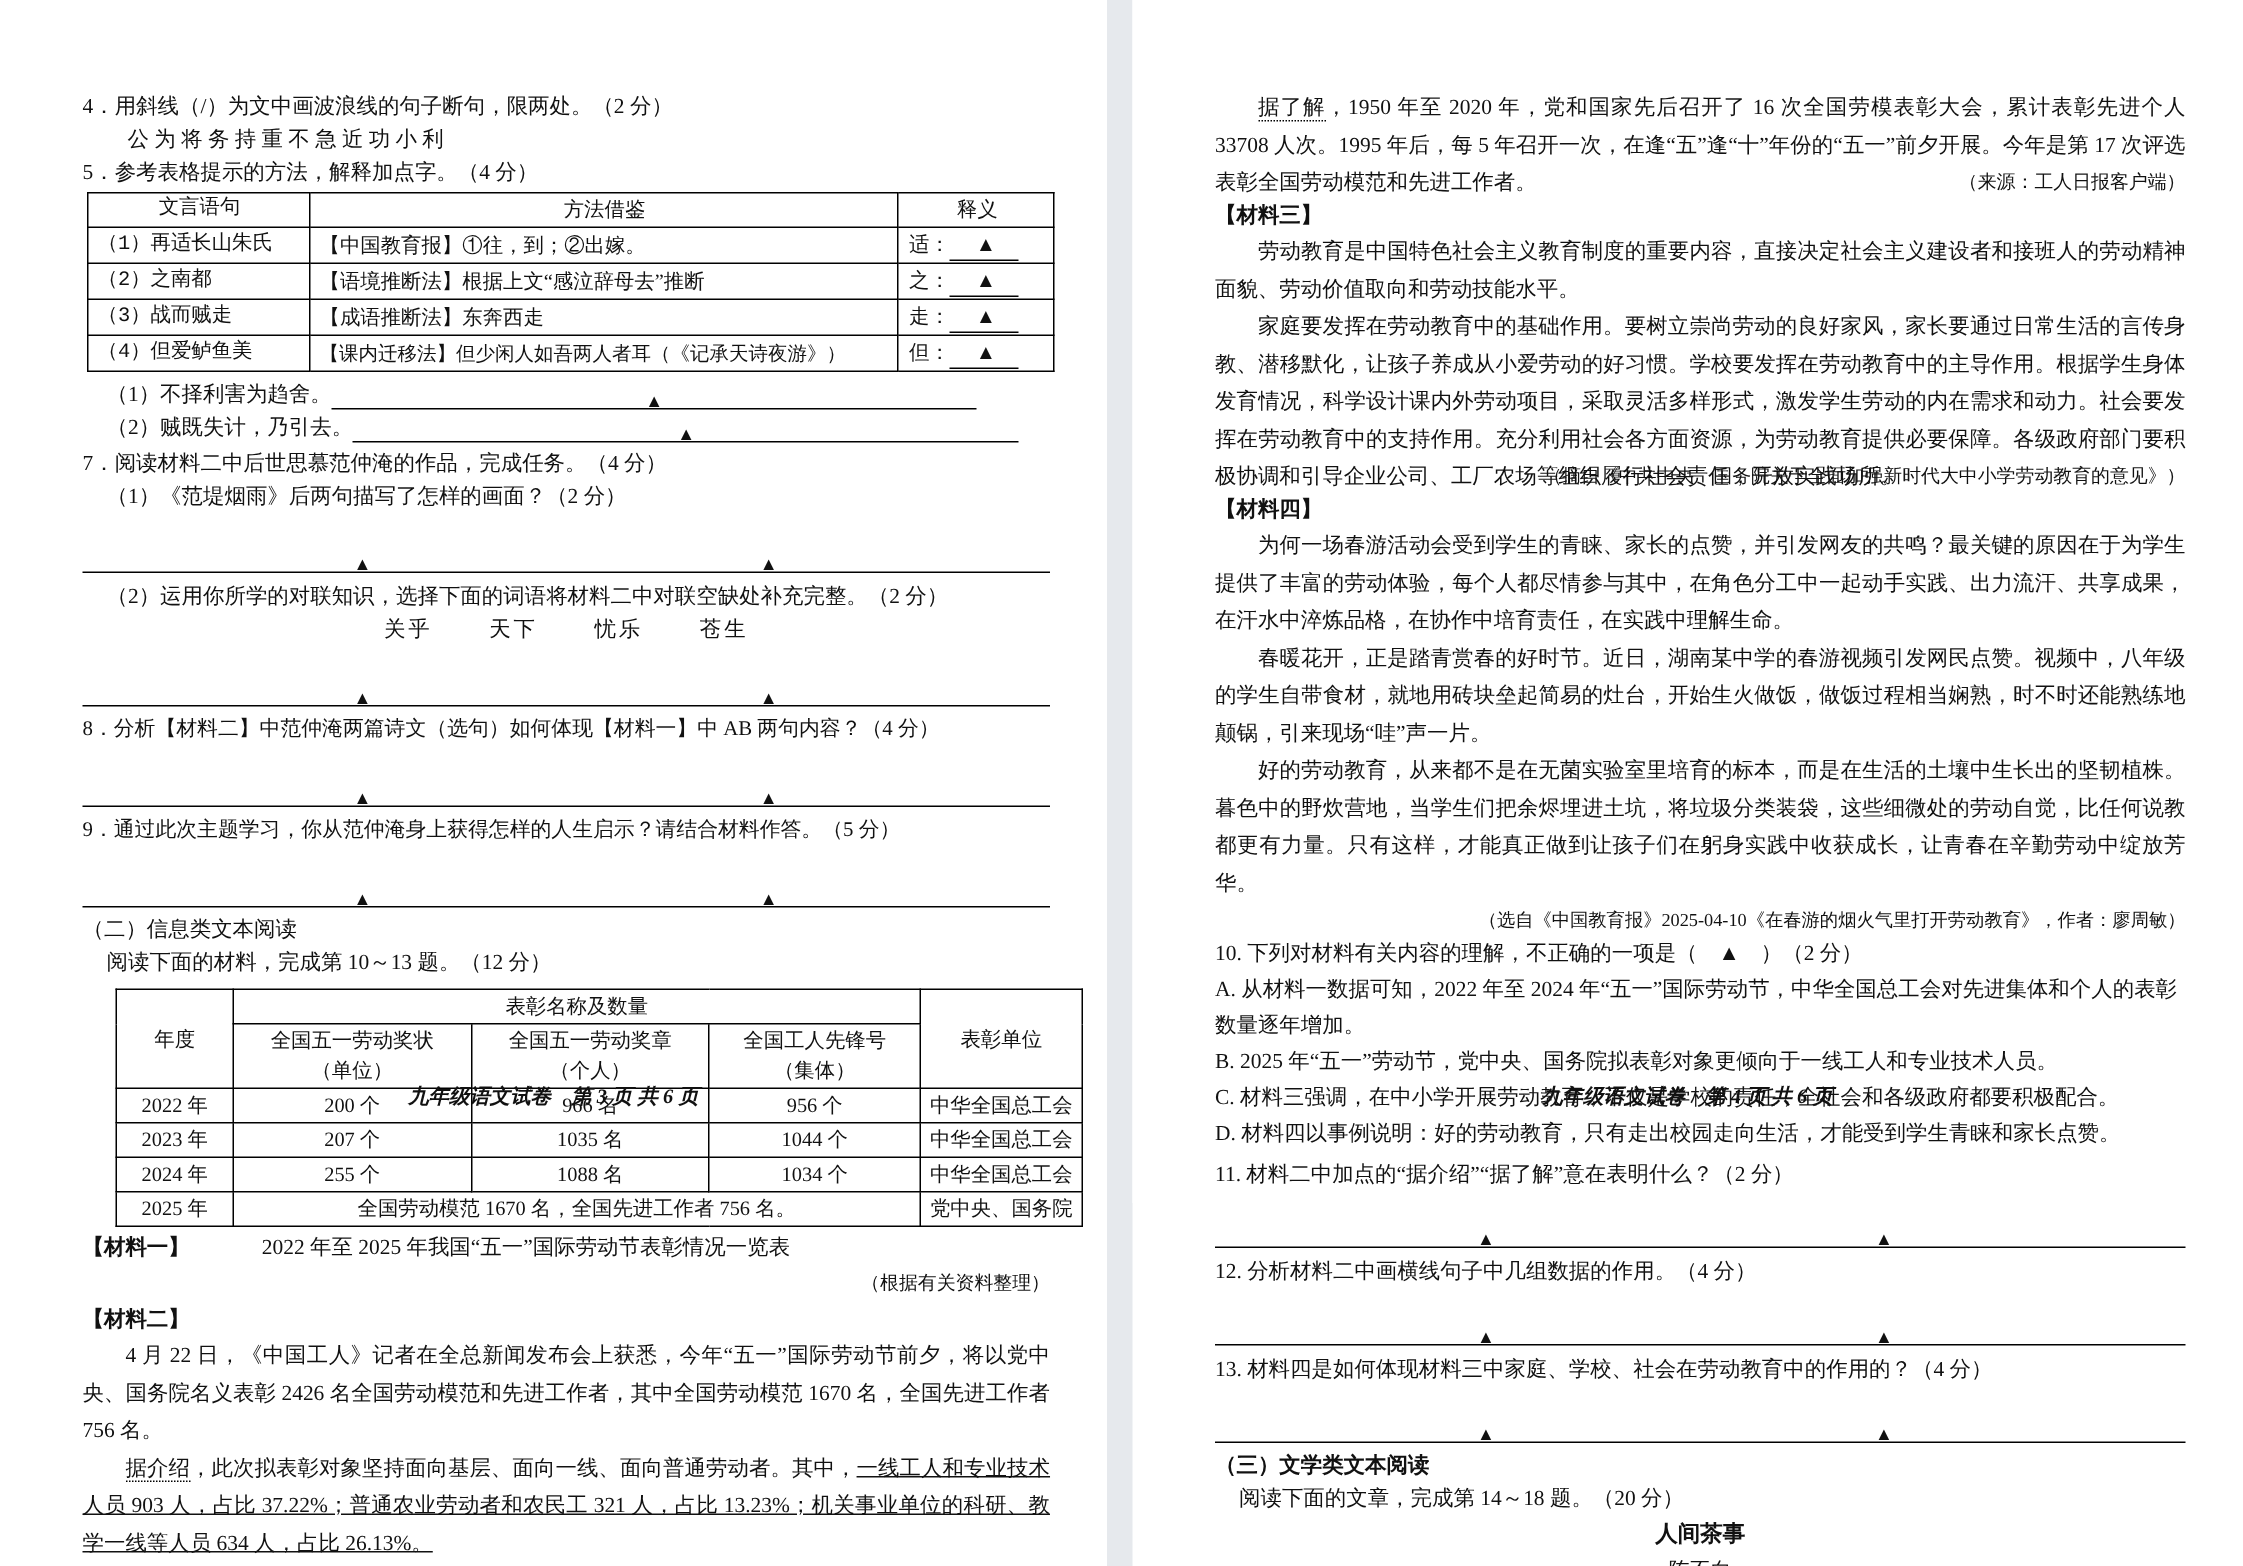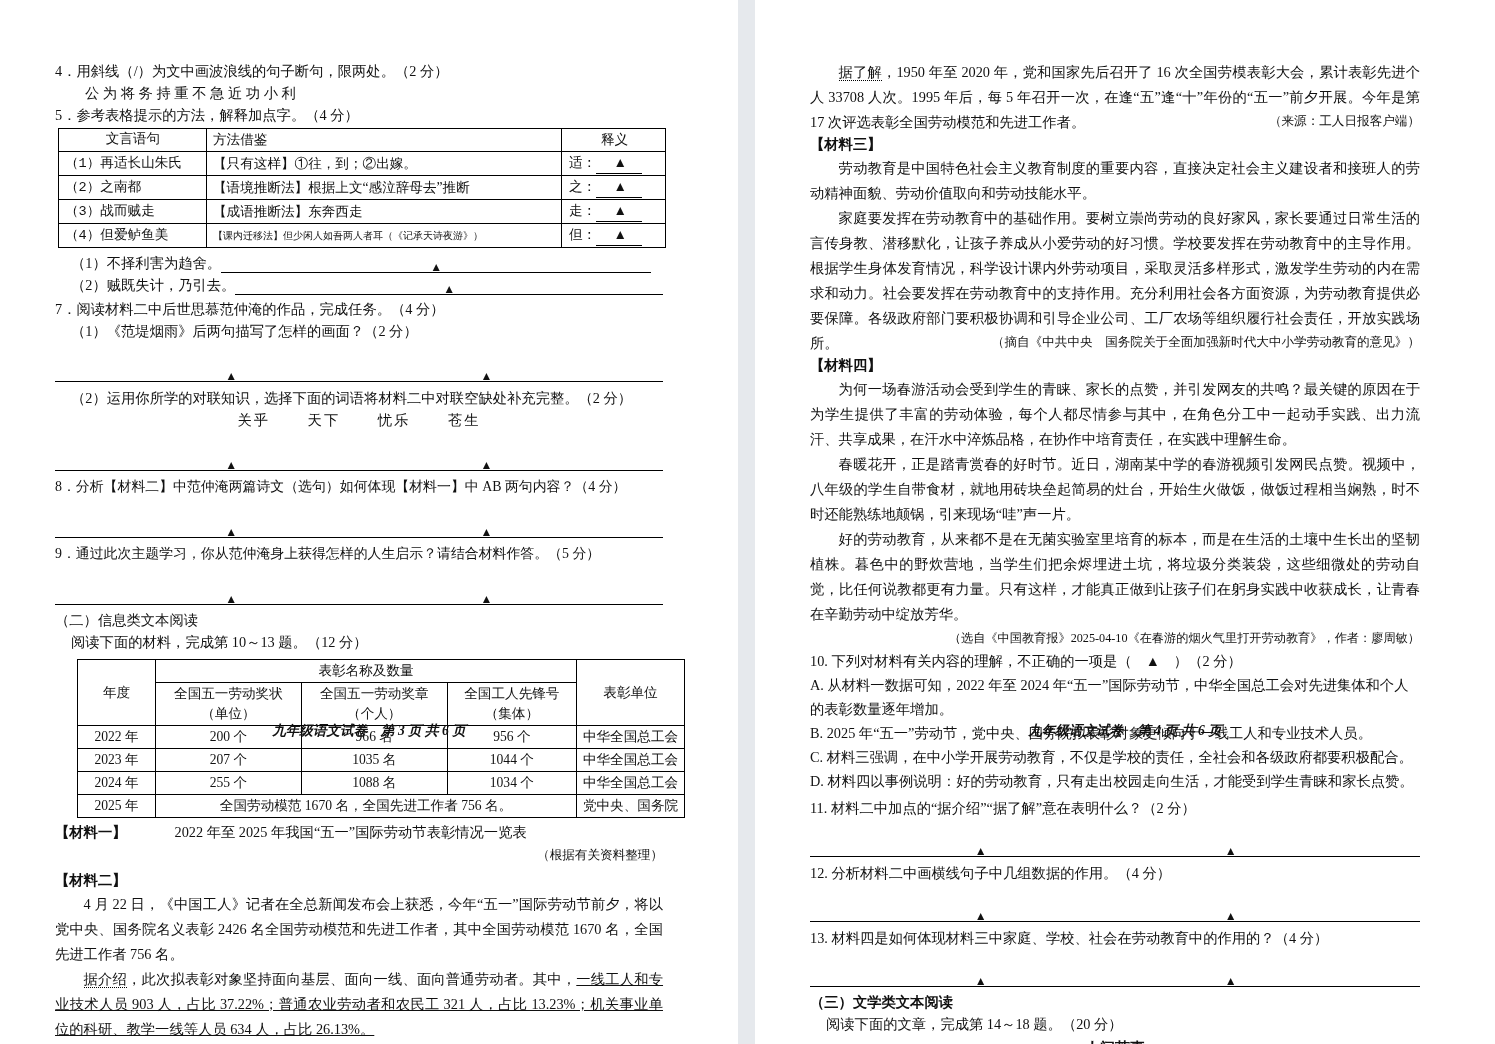--- a/index.html
+++ b/index.html
@@ -12,21 +12,21 @@
     font-family: "Liberation Serif", "DejaVu Serif", serif;
     color: #111;
     overflow: hidden;
     position: relative;
   }
   .spread { display: flex; width: 1495px; height: 1044px; }
   .page {
     position: relative;
     height: 802px;
     background: #fff;
-    padding: 60px 75px 0 55px;
+    padding: 60px 38px 0 55px;
   }
   .page-left  { width: 738px; }
   .gutter     { width: 17px; background: #e6e9ed; height: 1044px; flex: 0 0 17px; }
   .page-right { width: 740px; }
   .q { font-size: 14.3px; line-height: 22px; margin: 0; white-space: nowrap; }
   .indent1 { padding-left: 16px; }
   .indent2 { padding-left: 30px; }
 
   
   .ansline {
@@ -110,41 +110,41 @@
 
     <div class="q">4．用斜线（/）为文中画波浪线的句子断句，限两处。（2 分）</div>
     <div class="q indent2">公 为 将 务 持 重 不 急 近 功 小 利</div>
 
     <div class="q">5．参考表格提示的方法，解释加点字。（4 分）</div>
 
     <table class="exam tbl1">
       <tbody>
           <tr>
         <td class="c1" style="text-align:center">文言语句</td>
-        <td class="c2" style="">方法借鉴</td>
+        <td class="c2" style="text-align:center">方法借鉴</td>
         <td class="c3" style="text-align:center">释义</td>
       </tr>
       <tr>
         <td class="c1">（1）再适长山朱氏</td>
-        <td class="c2">【只有这样】①往，到；②出嫁。</td>
+        <td class="c2">【中国教育报】①往，到；②出嫁。</td>
         <td class="c3"><span>适：</span><span class="caret-u">▲</span></td>
       </tr>
       <tr>
         <td class="c1">（2）之南都</td>
         <td class="c2">【语境推断法】根据上文“感泣辞母去”推断</td>
         <td class="c3"><span>之：</span><span class="caret-u">▲</span></td>
       </tr>
       <tr>
         <td class="c1">（3）战而贼走</td>
         <td class="c2">【成语推断法】东奔西走</td>
         <td class="c3"><span>走：</span><span class="caret-u">▲</span></td>
       </tr>
       <tr>
         <td class="c1">（4）但爱鲈鱼美</td>
-        <td class="c2" style="font-size:10px">【课内迁移法】但少闲人如吾两人者耳（《记承天诗夜游》）</td>
+        <td class="c2" style="font-size:13px">【课内迁移法】但少闲人如吾两人者耳（《记承天诗夜游》）</td>
         <td class="c3"><span>但：</span><span class="caret-u">▲</span></td>
       </tr>
     </tbody>
       </table>
 
     <div class="q indent1 row-flex">
       <span>（1）不择利害为趋舍。</span>
       <span class="inline-ans" style="width:430px">
           <span class="caret">▲</span>
         </span>

